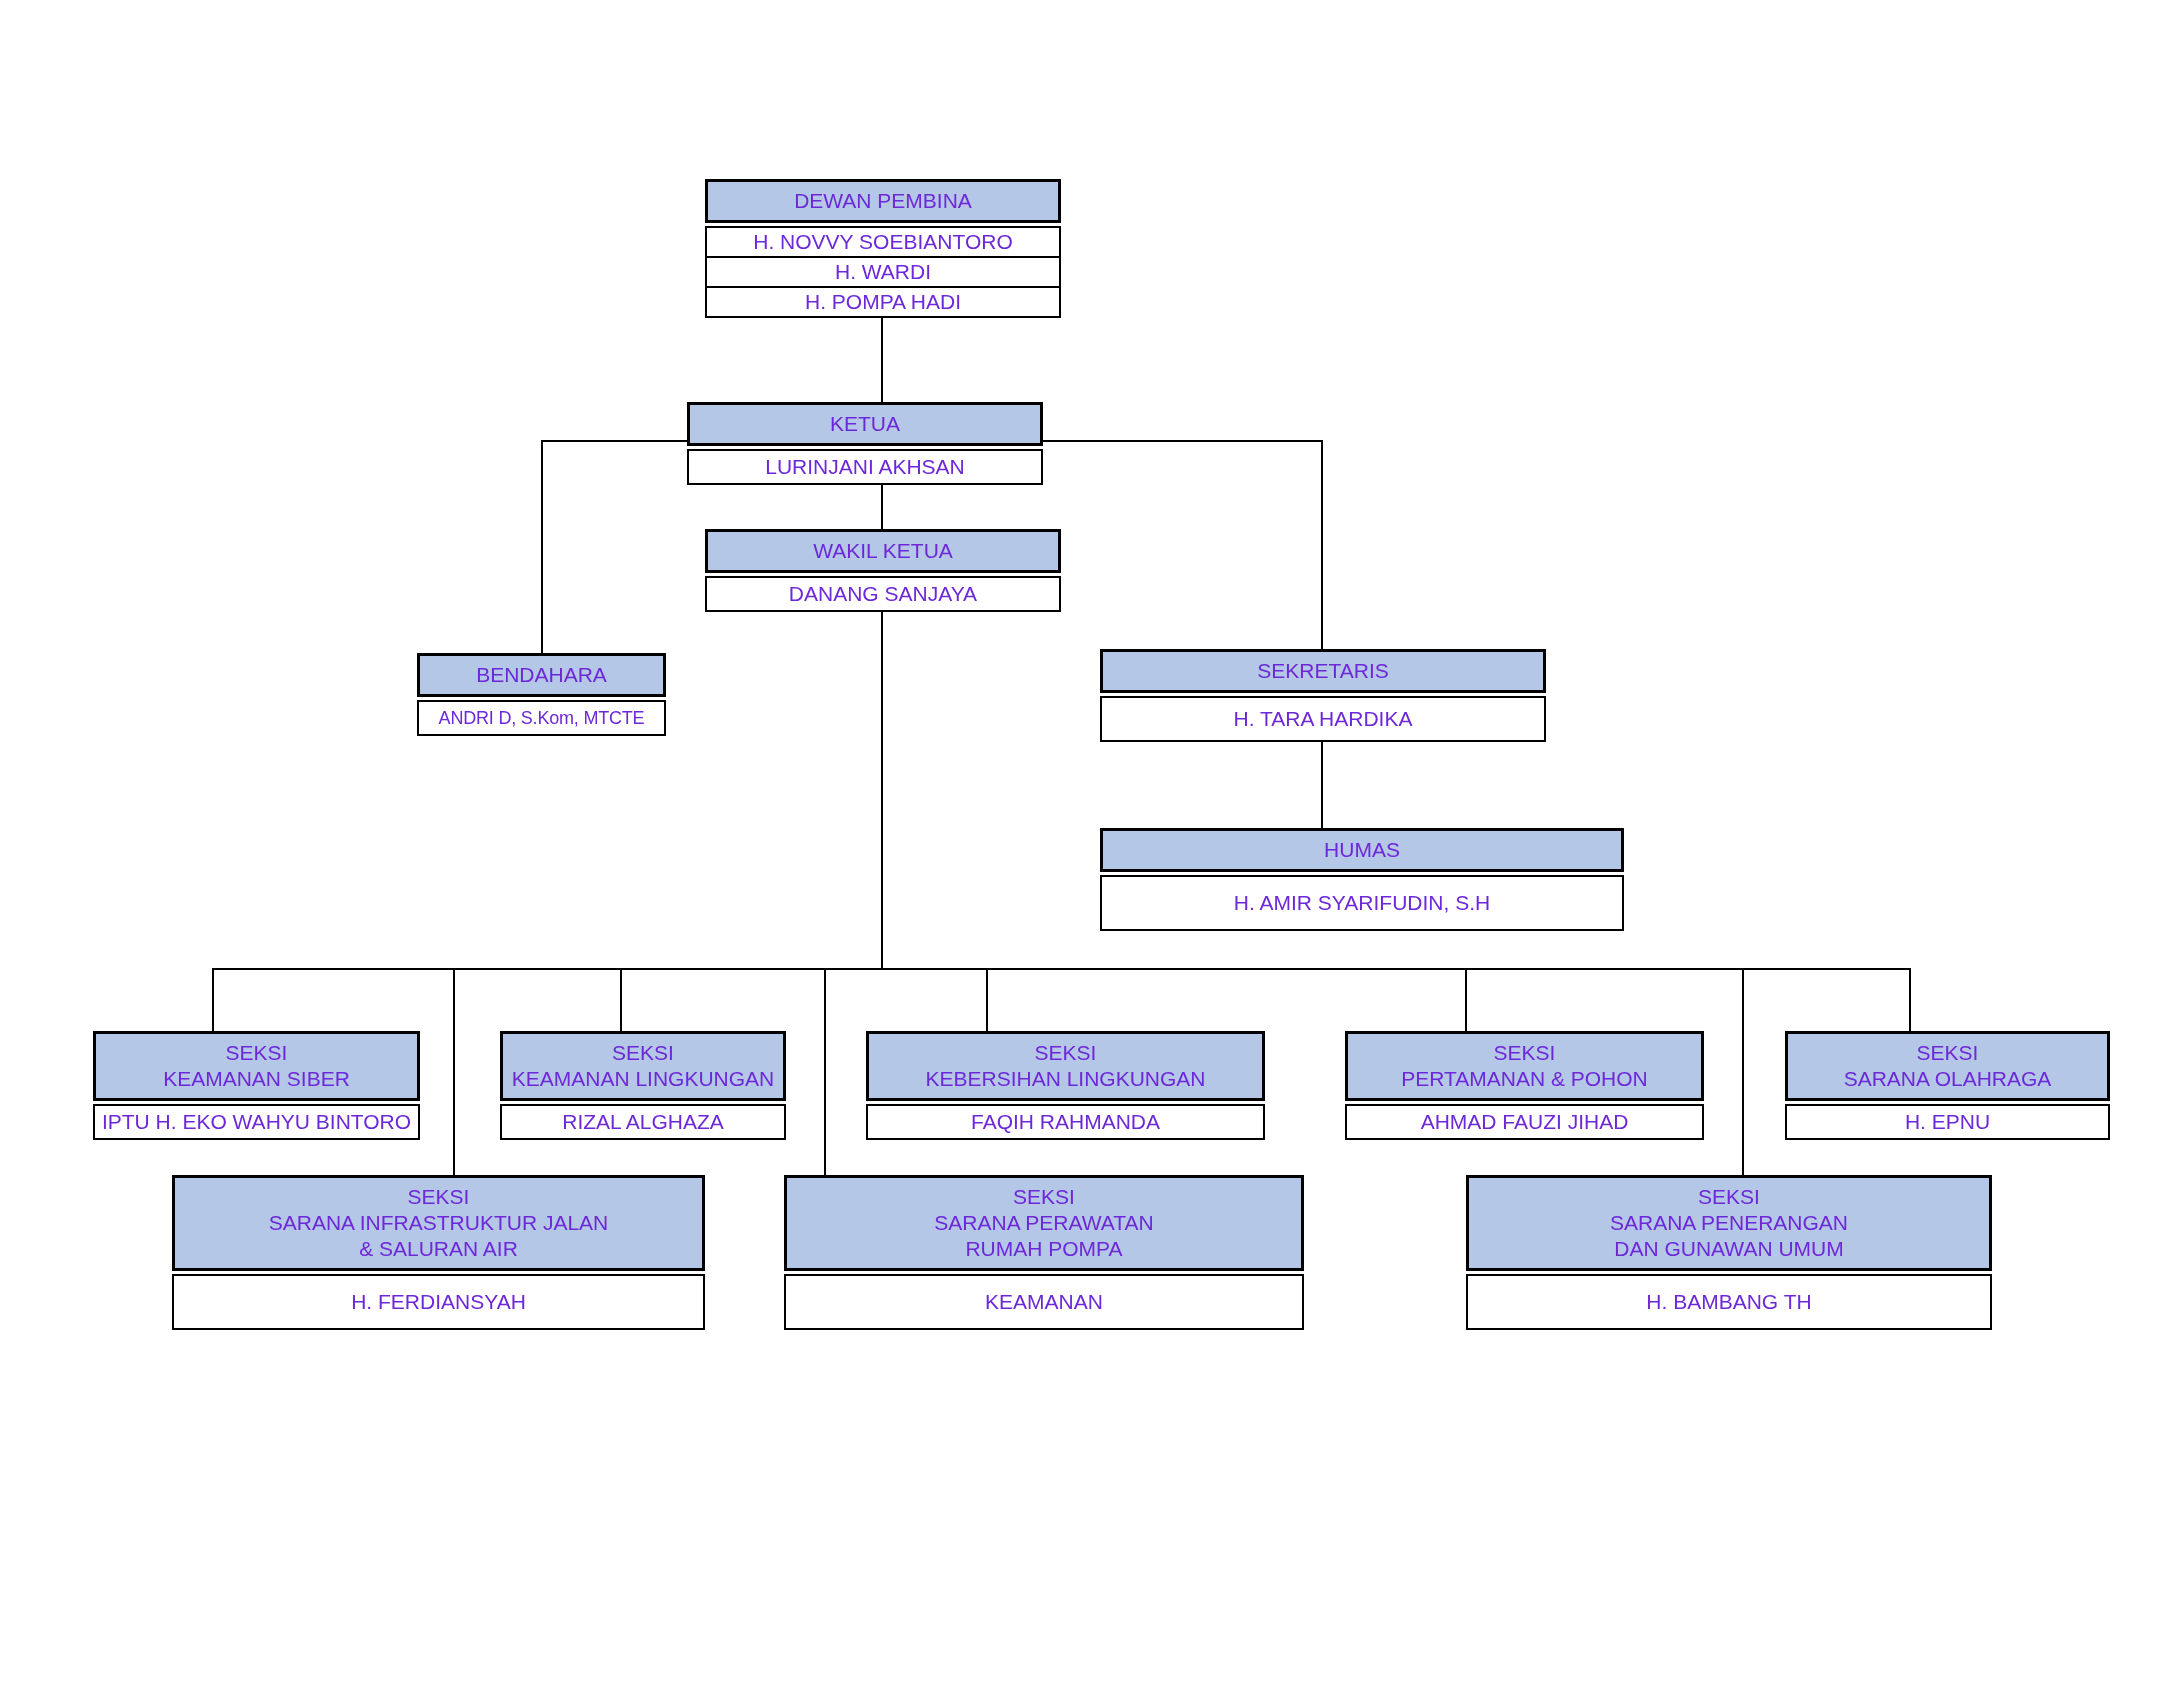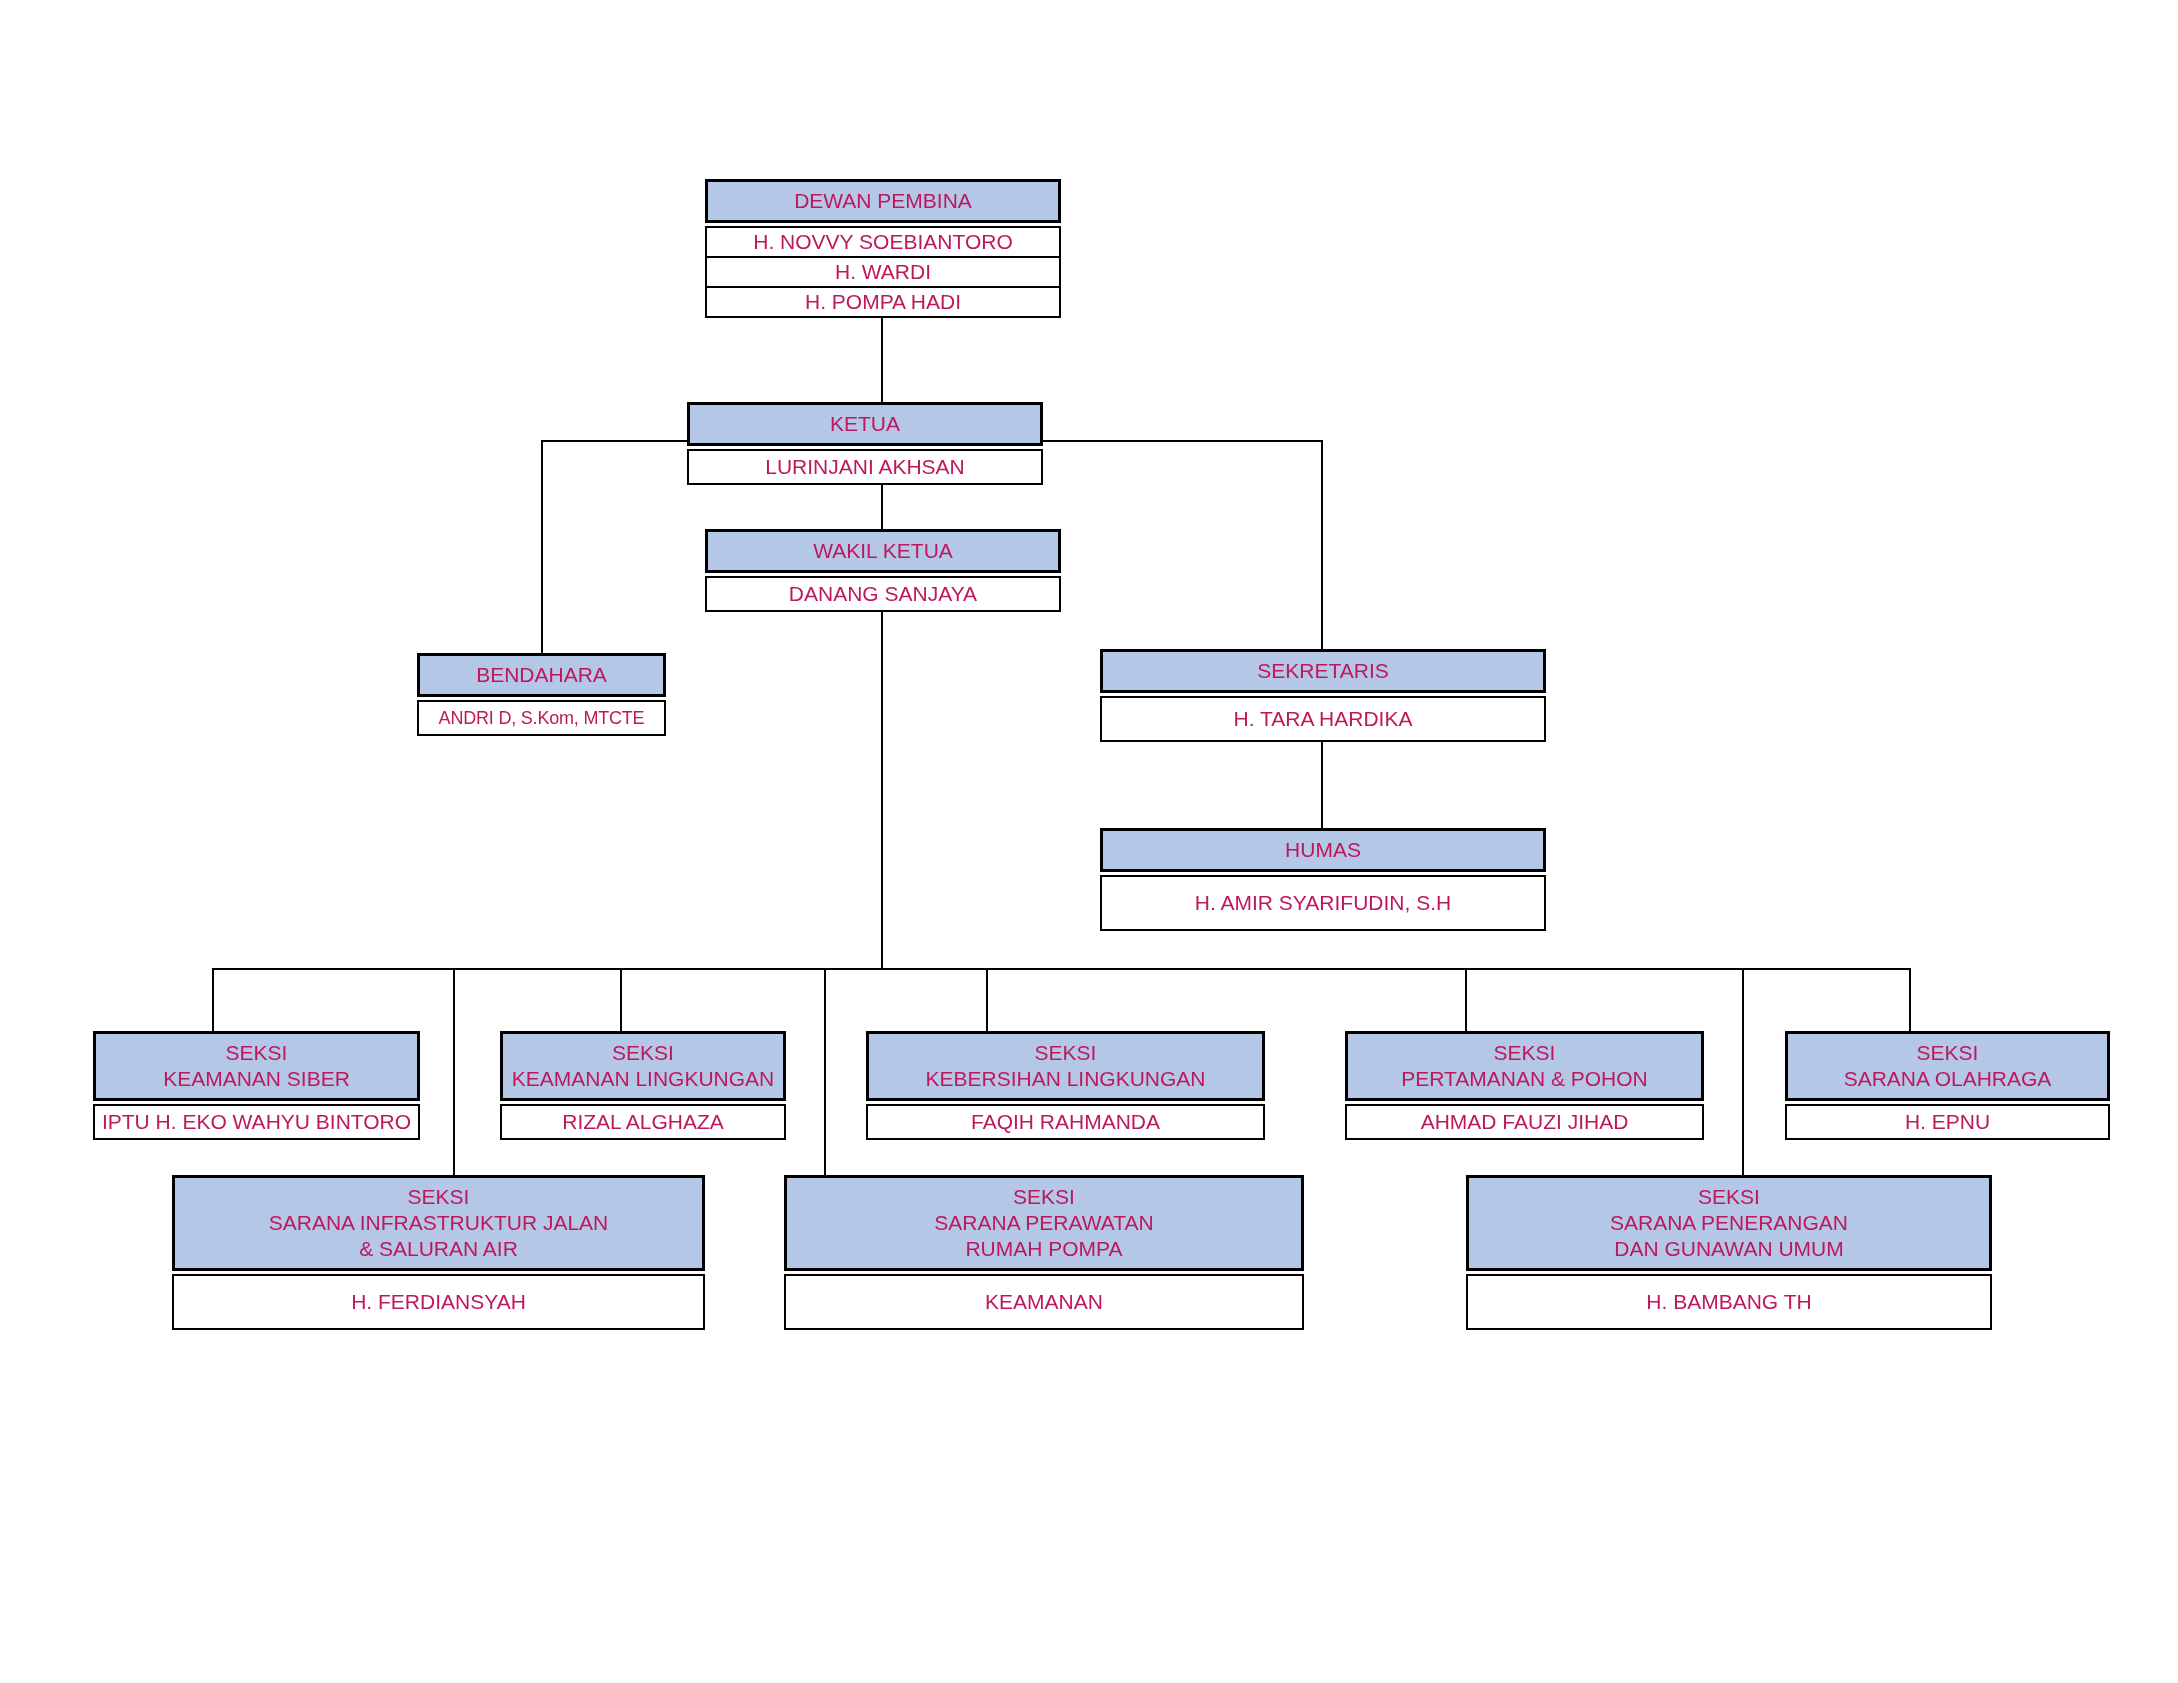--- a/index.html
+++ b/index.html
@@ -18,21 +18,21 @@
     overflow: hidden;
   }
   .line { position: absolute; background: var(--line-color); z-index: 1; }
   .line.v { width: 2px; }
   .line.h { height: 2px; }
   .box {
     position: absolute;
     z-index: 2;
     text-align: center;
     font-size: 21px;
-    color: #be185d;
+    color: #6d28d9;
   }
   .hd {
     background: var(--header-fill);
     border: 3px solid var(--border-color);
     padding: 6px 4px;
     line-height: 26px;
   }
   .bd {
     background: #ffffff;
     border: 2px solid var(--border-color);
@@ -101,21 +101,21 @@
     </div>
   </div>
 
   <div class="box" style="left:1100px;top:649px;width:446px">
     <div class="hd">SEKRETARIS</div>
     <div class="bd pad-md">
       <div class="row">H. TARA HARDIKA</div>
     </div>
   </div>
 
-  <div class="box" style="left:1100px;top:828px;width:446px">
+  <div class="box" style="left:1100px;top:828px;width:524px">
     <div class="hd">HUMAS</div>
     <div class="bd pad-lg">
       <div class="row">H. AMIR SYARIFUDIN, S.H</div>
     </div>
   </div>
 
   <div class="box" style="left:93px;top:1031px;width:327px">
     <div class="hd">
       <div>SEKSI</div>
       <div>KEAMANAN SIBER</div>

